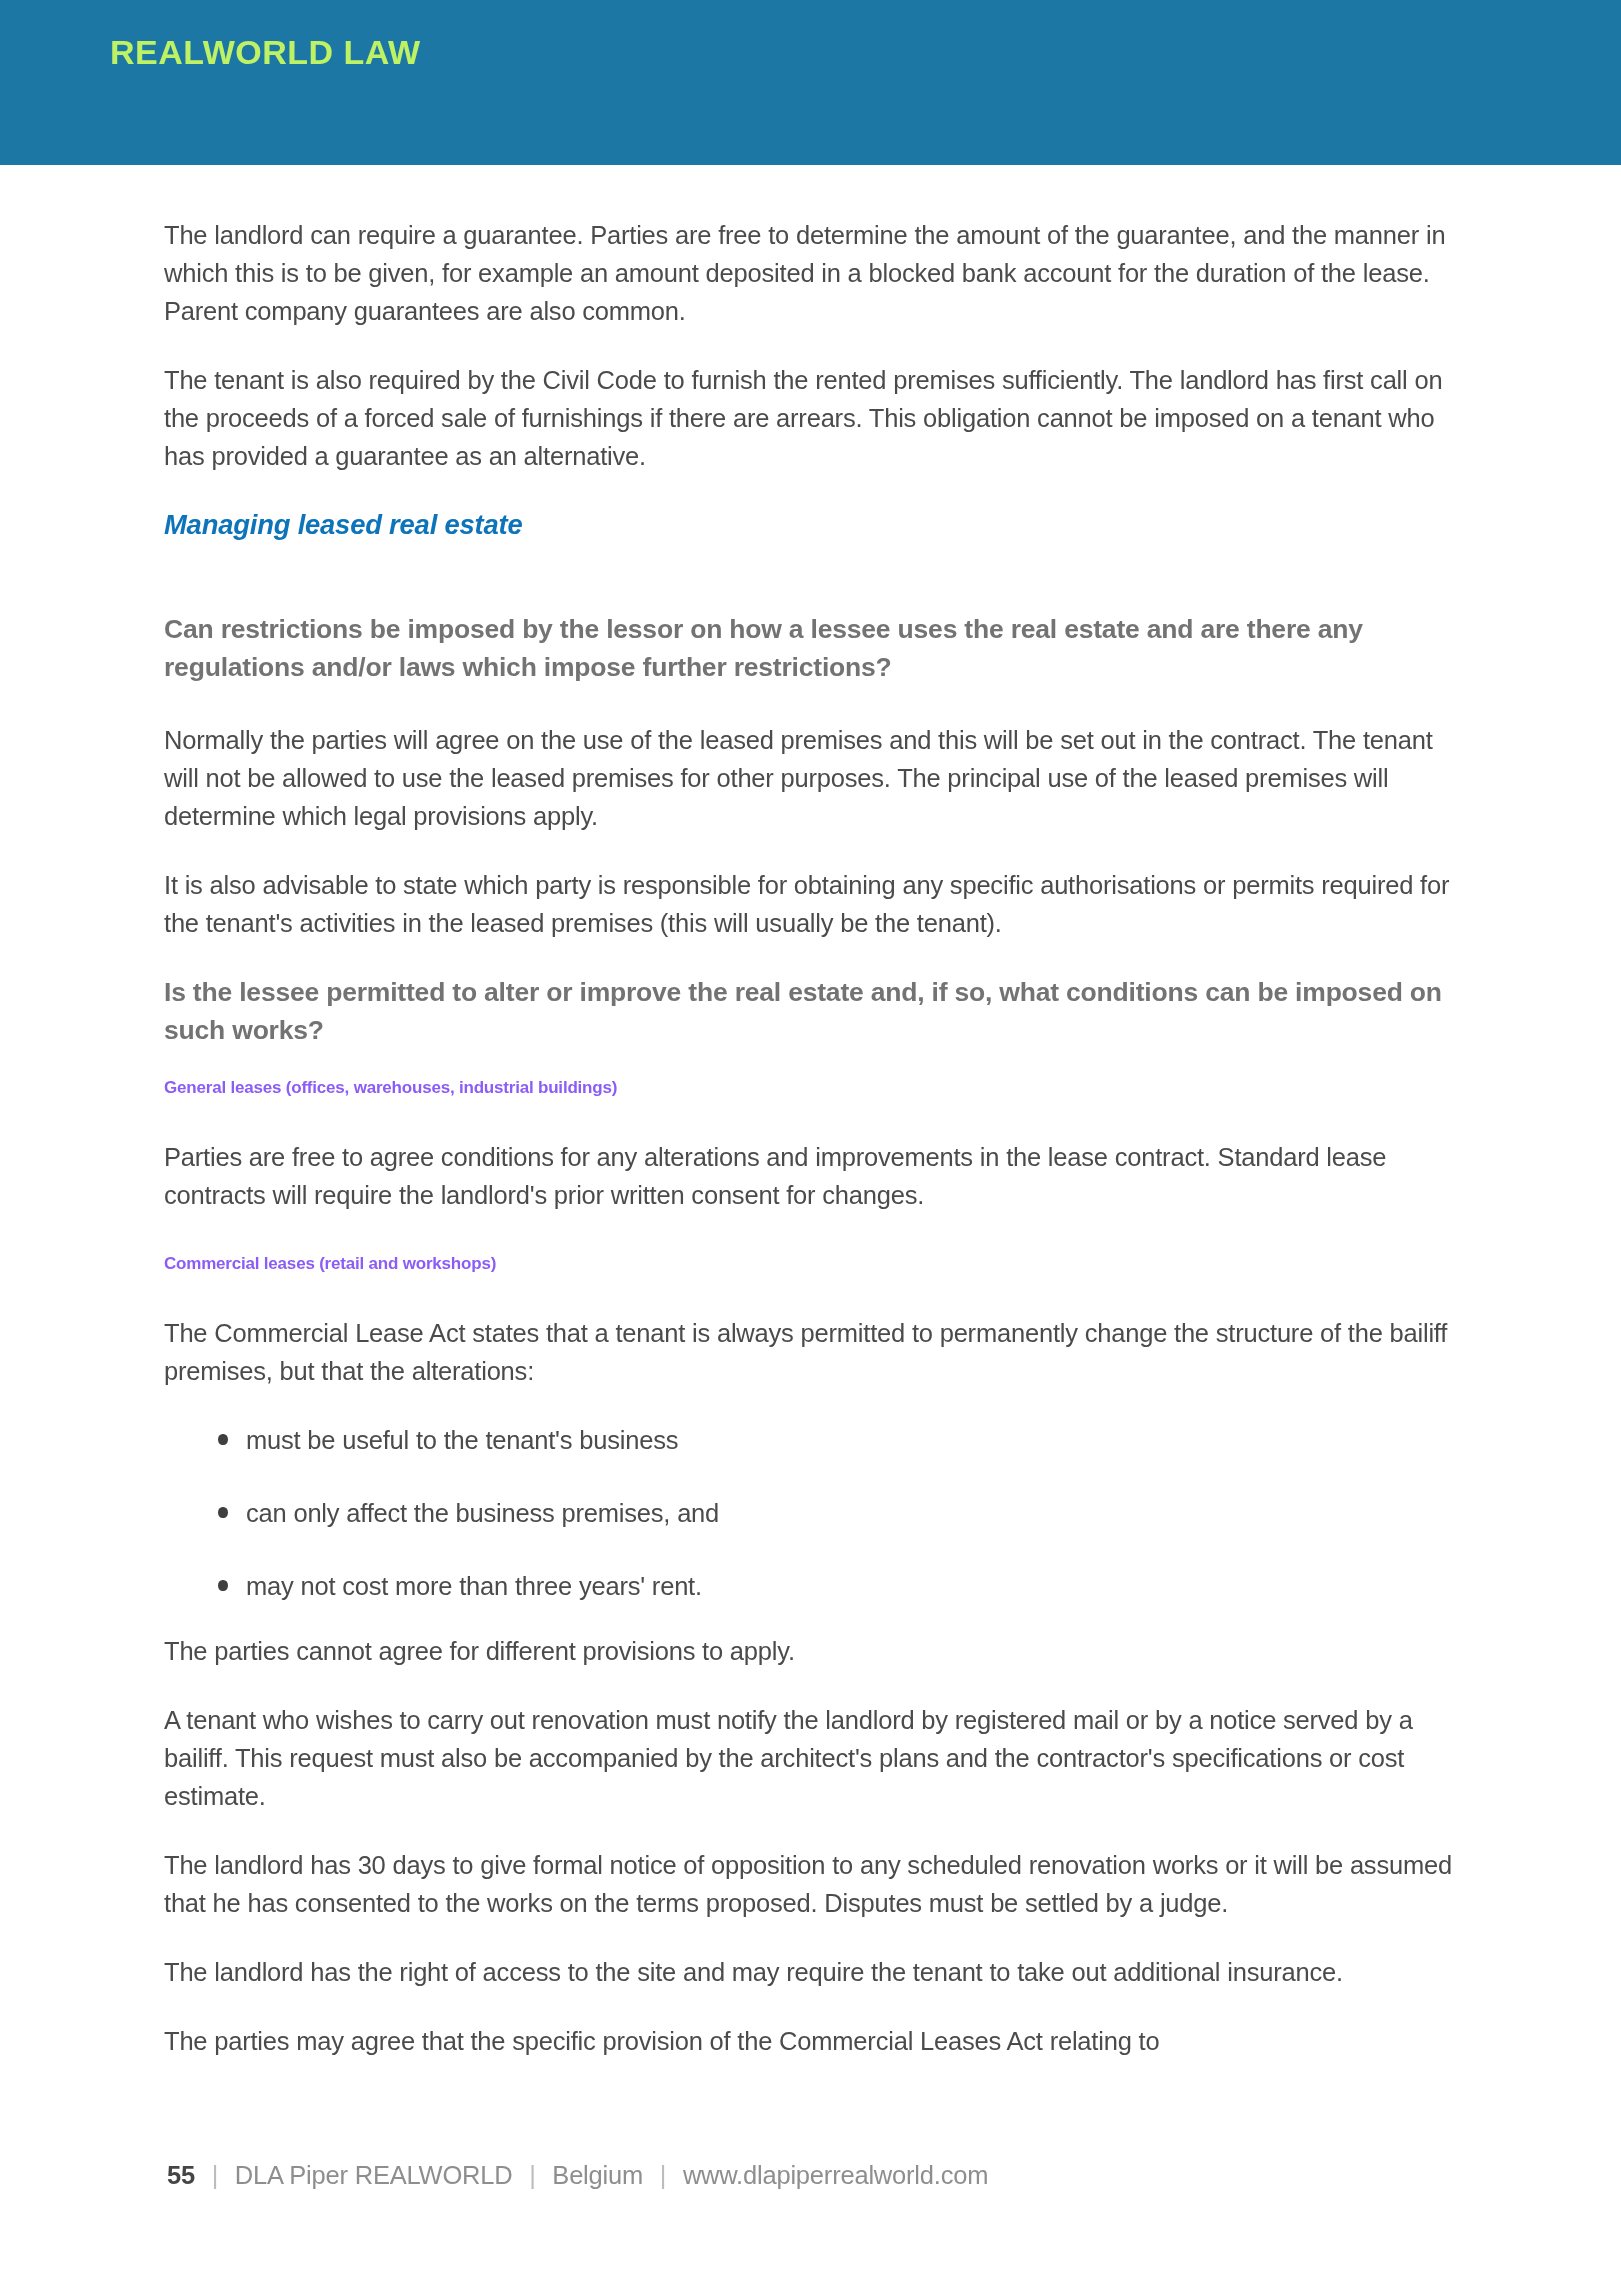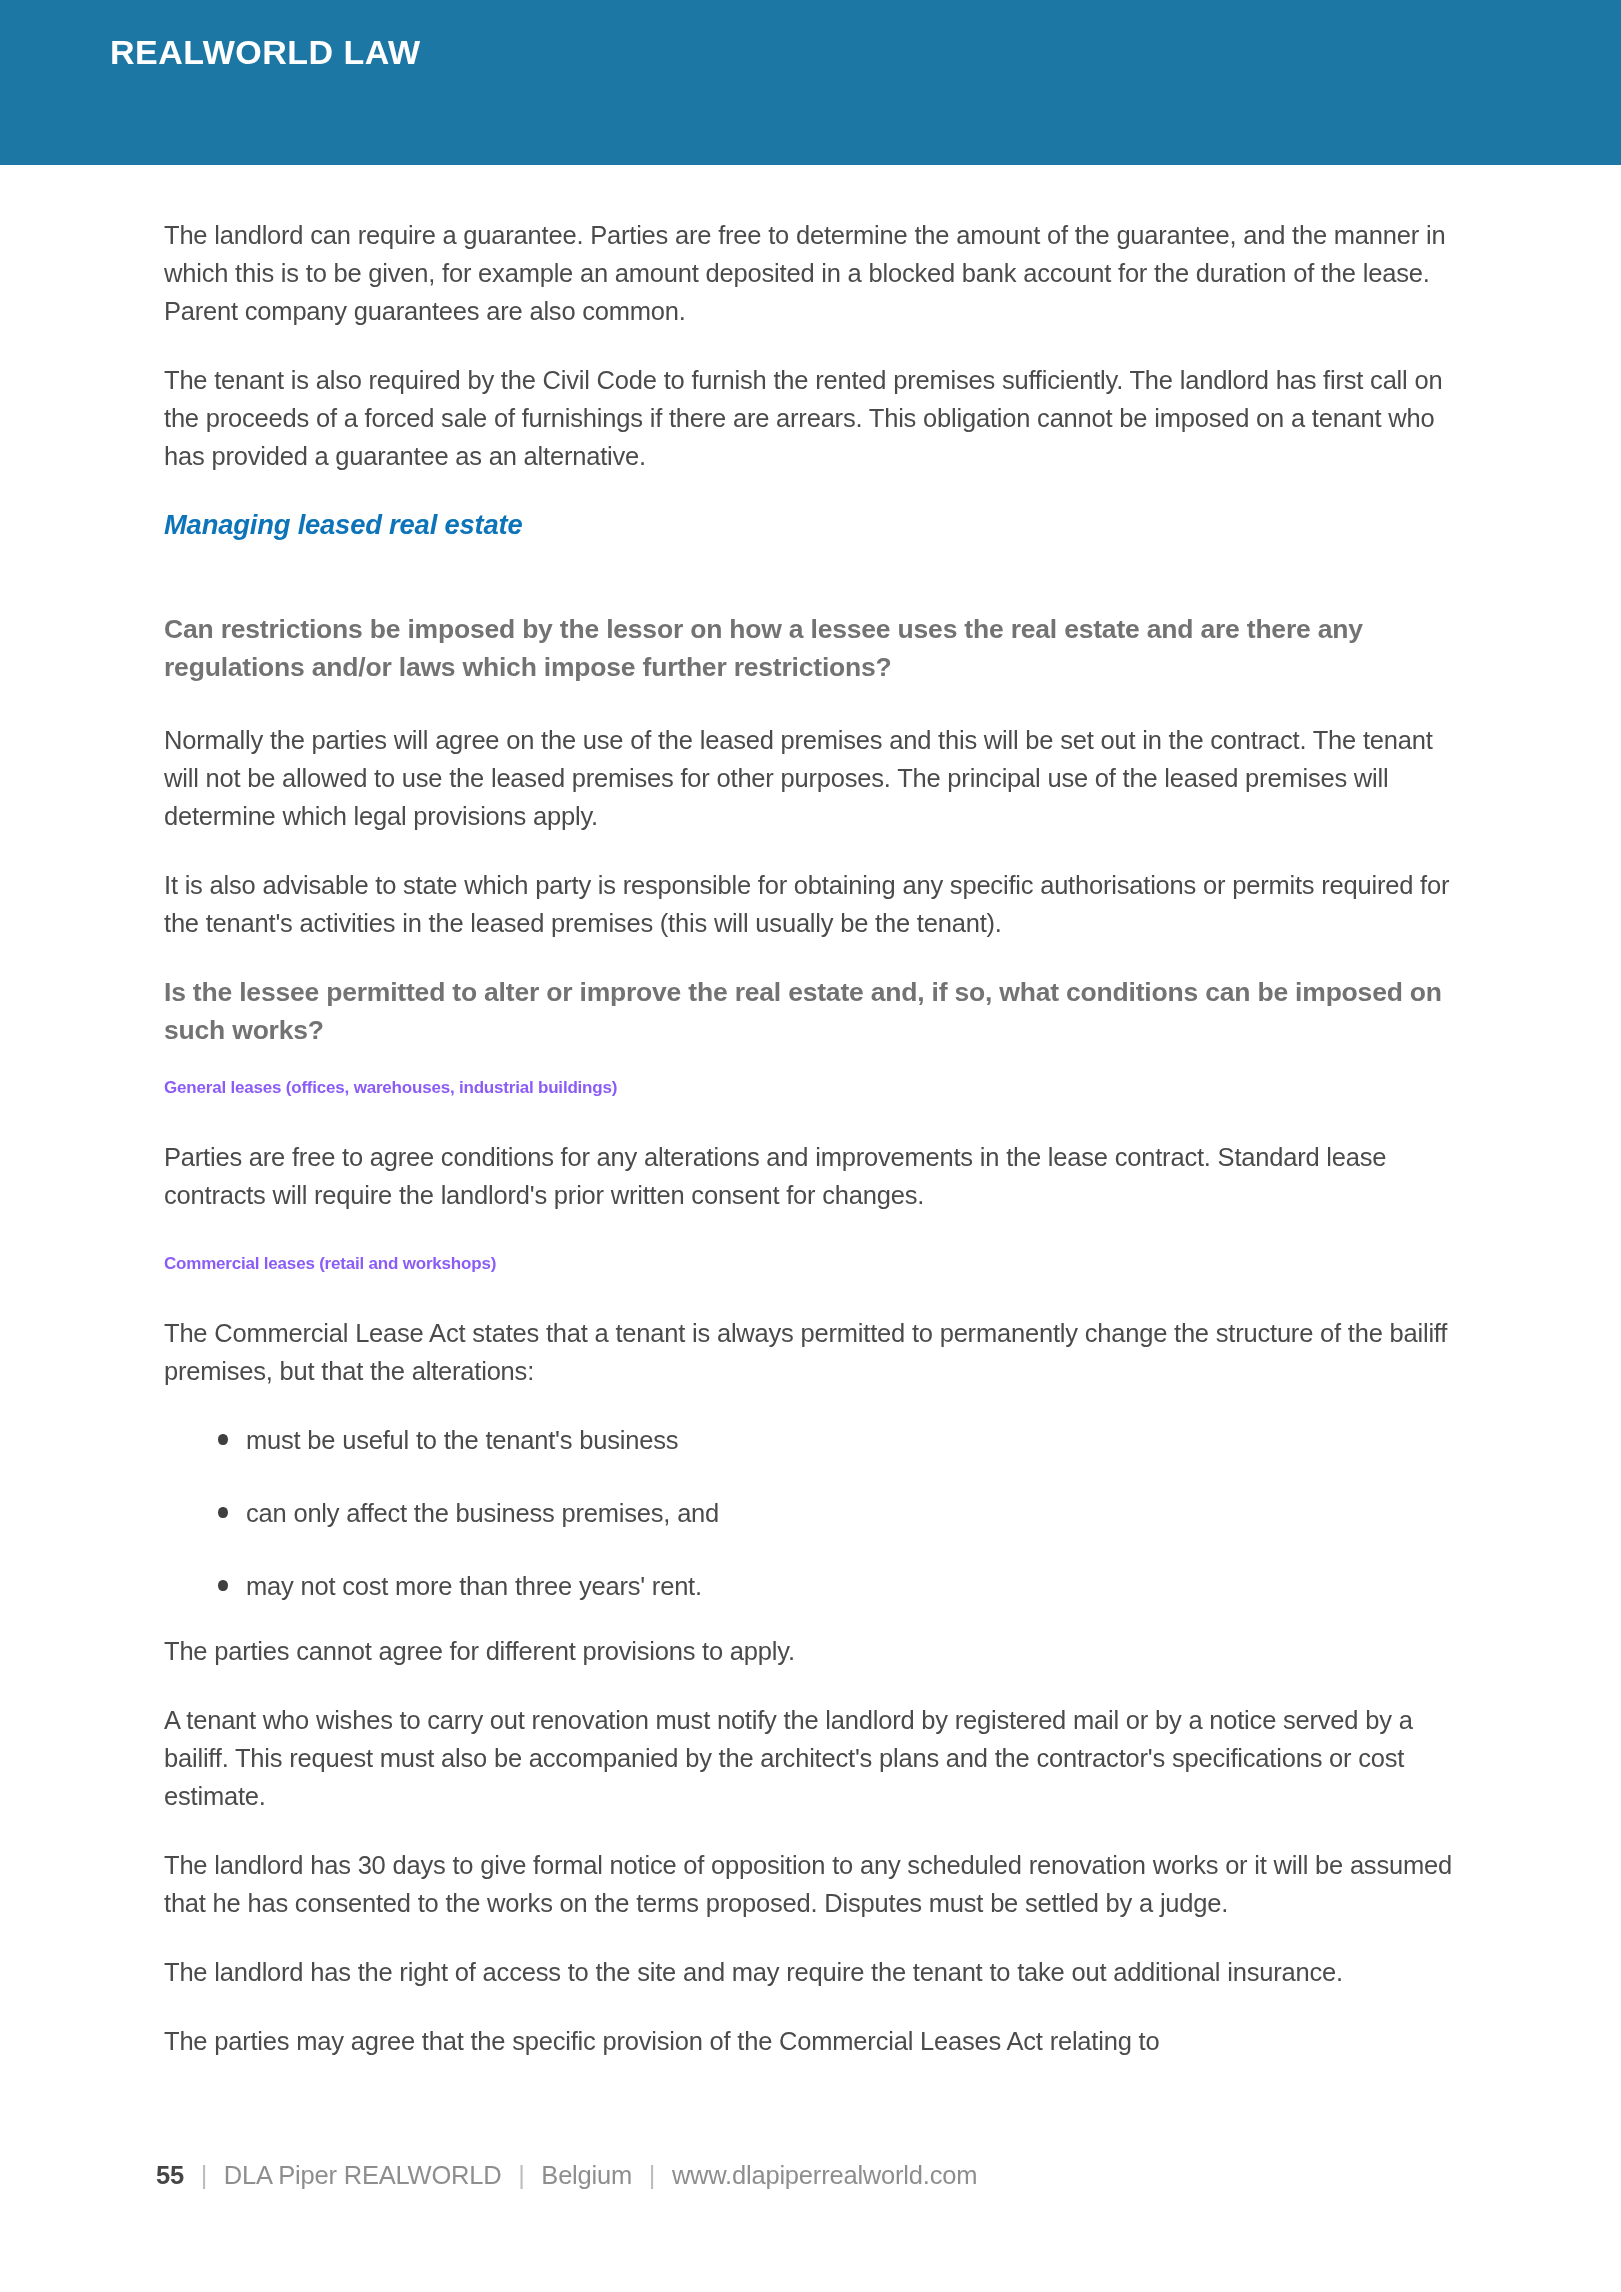--- a/index.html
+++ b/index.html
@@ -26,21 +26,21 @@
       linear-gradient(115deg, rgba(255,255,255,0) 82%, rgba(255,255,255,0.75) 85.5%, rgba(255,255,255,0) 88%, rgba(255,255,255,0.6) 90.5%, rgba(255,255,255,0) 93%),
       repeating-linear-gradient(100deg, rgba(8,38,66,0.28) 0px, rgba(8,38,66,0.28) 2px, rgba(255,255,255,0.10) 2.9px, rgba(255,255,255,0.0) 9.8px, rgba(255,255,255,0.0) 73px),
       repeating-linear-gradient(170deg, rgba(10,45,80,0.22) 0px, rgba(10,45,80,0.22) 2px, rgba(255,255,255,0.06) 2.9px, rgba(255,255,255,0.0) 8.8px, rgba(255,255,255,0.0) 57px),
       linear-gradient(100deg, #3d9bca 0%, #2a89b6 14%, #1a6f9b 32%, #156販 0%, #176d97 46%, #1d77a4 60%, #2b86b1 72%, #7db7d2 86%, #cfe4ee 94%, #e9f3f8 100%);
     background-color:#1d77a4;
   }
   .header-title {
     position:absolute;
     left:110px;
     top:33px;
-    color:#ffffff;
+    color:#bef264;
     font-size:34px;
     font-weight:800;
     letter-spacing:0.5px;
     font-stretch:condensed;
   }
 
   
   .content {
     width:1294px;
     margin:51px 164px 0 164px;
@@ -87,21 +87,21 @@
     top:12.7px;
     width:9.8px;
     height:11.8px;
     border-radius:50%;
     background:#3f3f3f;
   }
 
   
   .footer {
     position:absolute;
-    left:156px;
+    left:167px;
     top:2161px;
     display:flex;
     align-items:center;
     font-size:25.5px;
     color:#8e8e8e;
     letter-spacing:-0.2px;
     white-space:nowrap;
     text-align:center;
   }
   .footer .page-number { color:#454545; font-weight:bold; }

